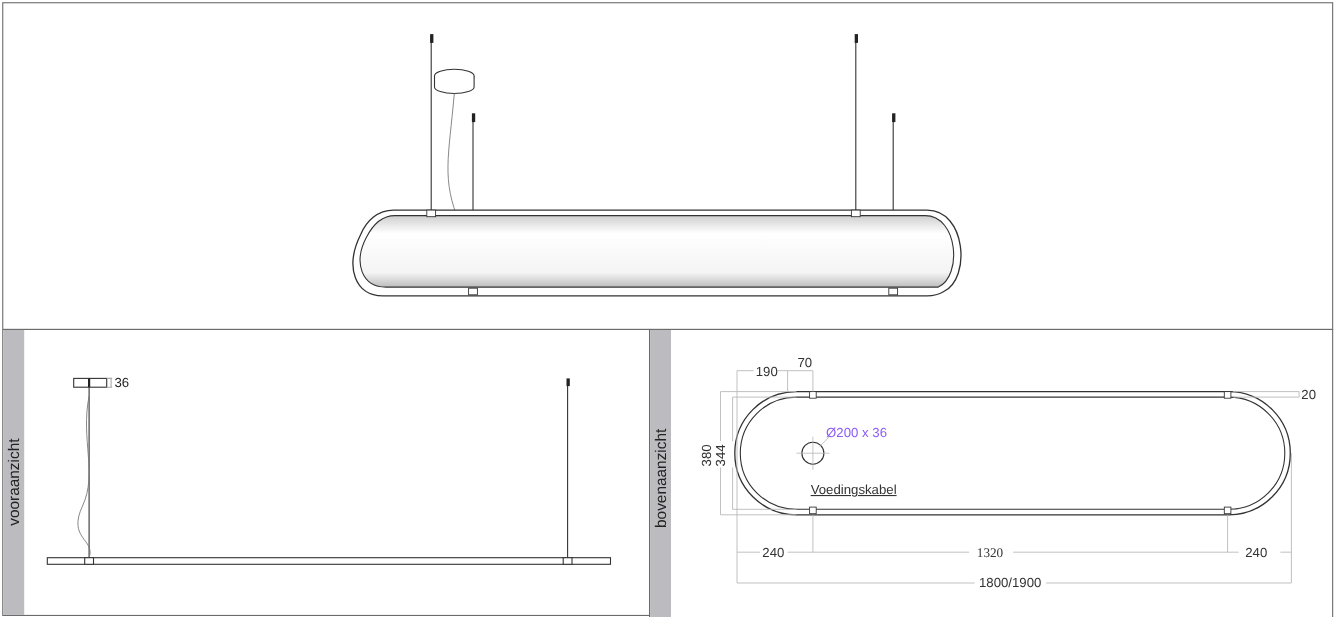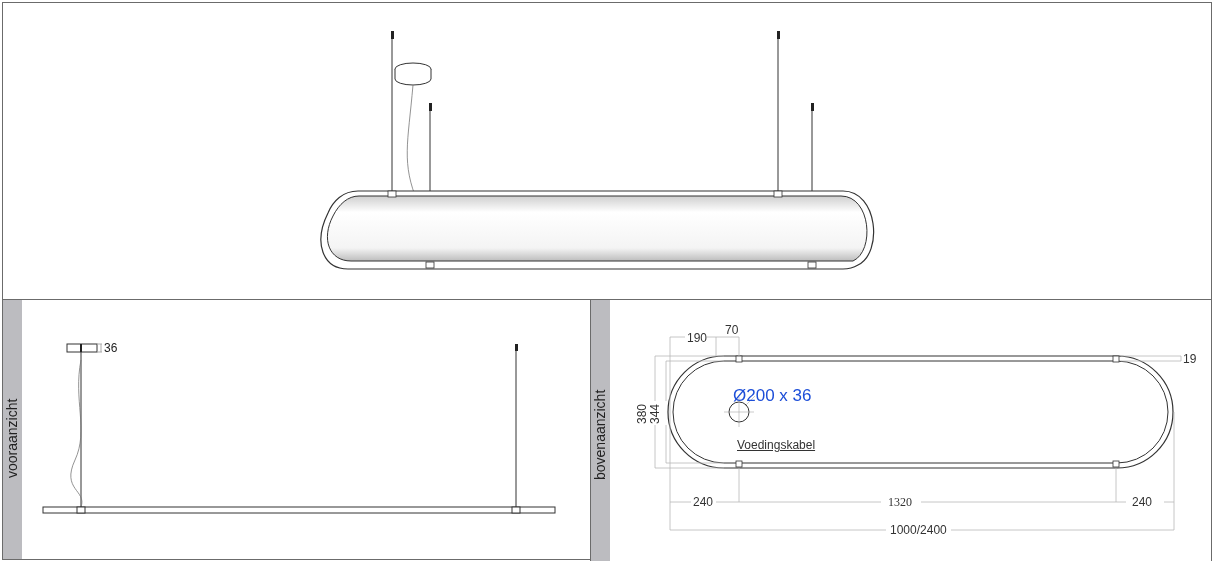--- a/index.html
+++ b/index.html
@@ -119,22 +119,22 @@
       <line x1="79" y1="202" x2="100" y2="202"></line>
       <line x1="125" y1="202" x2="290" y2="202"></line>
       <line x1="330" y1="202" x2="535" y2="202"></line>
       <line x1="573" y1="202" x2="583" y2="202"></line>
       <line x1="79" y1="230" x2="295" y2="230"></line>
       <line x1="360" y1="230" x2="583" y2="230"></line>
     </g>
   </svg>
   <div style="position:absolute;left:96px;top:31px;font-size:12px;color:#333;">190</div>
   <div style="position:absolute;left:134px;top:23px;font-size:12px;color:#333;">70</div>
-  <div style="position:absolute;left:592px;top:52px;font-size:12px;color:#333;">19</div>
+  <div style="position:absolute;left:592px;top:52px;font-size:12px;color:#333;">20</div>
   <div class="label-text" style="left:44px;top:124px;font-size:12px;color:#333;">380</div>
   <div class="label-text" style="left:57px;top:124px;font-size:12px;color:#333;">344</div>
-  <div style="position:absolute;left:142px;top:86px;font-size:17px;color:#1d4ed8;">Ø200 x 36</div>
+  <div style="position:absolute;left:160px;top:86px;font-size:12px;color:#8b5cf6;">Ø200 x 36</div>
   <div style="position:absolute;left:146px;top:138px;font-size:12px;color:#333;text-decoration:underline;">Voedingskabel</div>
   <div style="position:absolute;left:102px;top:195px;font-size:12px;color:#333;">240</div>
   <div style="position:absolute;left:297px;top:195px;font-size:12px;color:#333;font-family:Liberation Serif, serif;">1320</div>
   <div style="position:absolute;left:541px;top:195px;font-size:12px;color:#333;">240</div>
-  <div style="position:absolute;left:299px;top:223px;font-size:12px;color:#333;">1000/2400</div>
+  <div style="position:absolute;left:299px;top:223px;font-size:12px;color:#333;">1800/1900</div>
 </div>
 
 </body></html>

